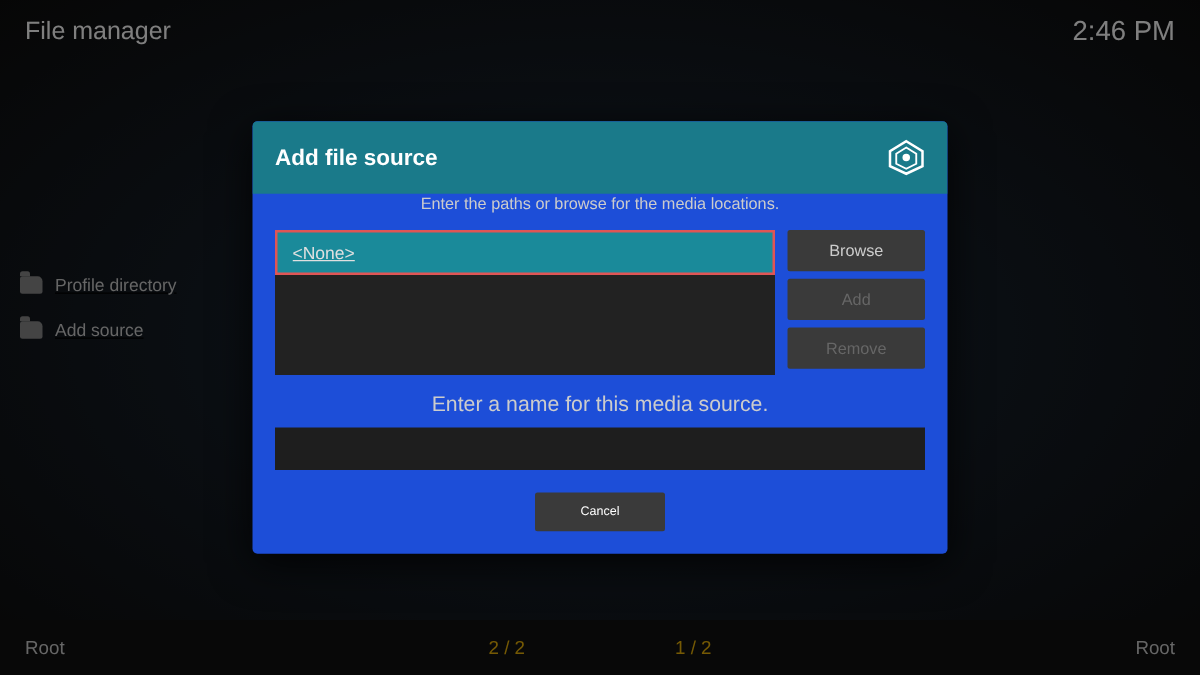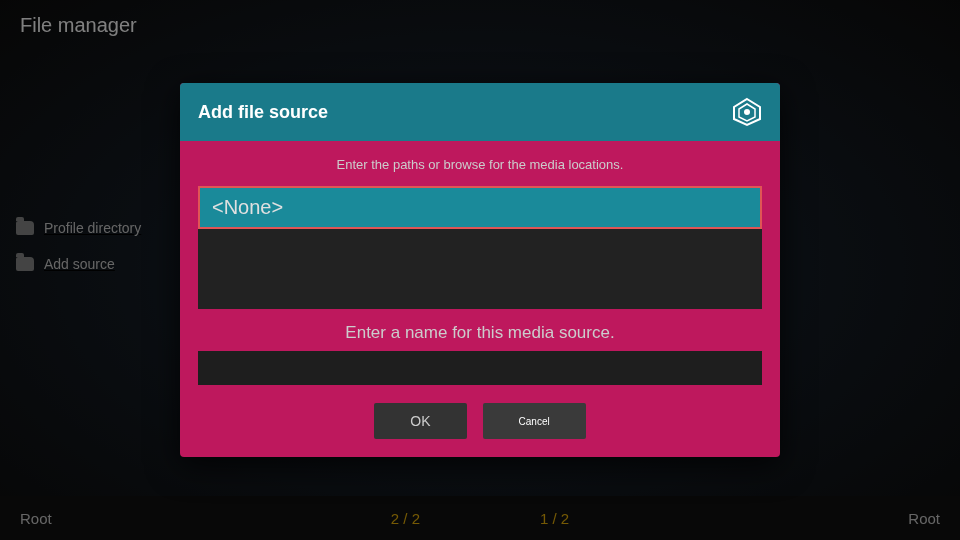--- a/index.html
+++ b/index.html
@@ -128,22 +128,22 @@
       height: 100%;
       background: rgba(0,0,0,0.5);
       z-index: 20;
       display: flex;
       align-items: center;
       justify-content: center;
     }
 
     
     .dialog {
-      width: 600px;
-      background: #be185d;
+      width: 556px;
+      background: #1d4ed8;
       border-radius: 4px;
       overflow: hidden;
       box-shadow: 0 8px 32px rgba(0,0,0,0.8);
     }
 
     .dialog-header {
       background: #1a7a8a;
       padding: 14px 18px;
       display: flex;
       align-items: center;
@@ -161,21 +161,21 @@
       height: 30px;
       position: relative;
     }
 
     .kodi-logo svg {
       width: 30px;
       height: 30px;
     }
 
     .dialog-body {
-      padding: 16px 18px 18px;
+      padding: 0 18px 18px;
       border-radius: 13px;
     }
 
     .dialog-instruction {
       color: #cccccc;
       font-size: 13px;
       text-align: center;
       margin-bottom: 14px;
     }
 
@@ -190,25 +190,26 @@
       flex: 1;
       display: flex;
       flex-direction: column;
       gap: 0;
     }
 
     .source-input-highlighted {
       background: #1a8a9a;
       border: 2px solid #e05555;
       color: #e0e0e0;
-      font-size: 20px;
+      font-size: 14px;
       padding: 8px 12px;
       width: 100%;
       outline: none;
       cursor: pointer;
+      text-decoration: underline;
     }
 
     .source-list-empty {
       background: #222222;
       height: 80px;
       border: none;
     }
 
     .source-buttons {
       display: flex;
@@ -278,20 +279,21 @@
       border-radius: 2px;
     }
   </style>
 </head>
 <body>
 
 <div class="bg"></div>
 
 <div class="top-bar">
   <span class="top-bar-title">File manager</span>
+  <span class="top-bar-time">2:46 PM</span>
 </div>
 
 <div class="sidebar">
   <div class="sidebar-item">
     <div class="folder-icon"></div>
     <span>Profile directory</span>
   </div>
   <div class="sidebar-item">
     <div class="folder-icon"></div>
     <span>Add source</span>
@@ -313,27 +315,31 @@
     </div>
 
     <div class="dialog-body">
       <p class="dialog-instruction">Enter the paths or browse for the media locations.</p>
 
       <div class="source-row">
         <div class="source-list-area">
           <input class="source-input-highlighted" type="text" value="&lt;None&gt;" readonly="" style="">
           <div class="source-list-empty"></div>
         </div>
+        <div class="source-buttons">
+          <button class="btn">Browse</button>
+          <button class="btn btn-disabled">Add</button>
+          <button class="btn btn-disabled">Remove</button>
+        </div>
       </div>
 
       <p class="name-instruction">Enter a name for this media source.</p>
       <input class="name-input" type="text" value="" style="">
 
       <div class="dialog-footer">
-        <button class="btn-ok">OK</button>
         <button class="btn-cancel">Cancel</button>
       </div>
     </div>
   </div>
 </div>
 
 <div class="bottom-bar">
   <span class="bottom-label">Root</span>
   <div class="bottom-center">
     <span class="bottom-page">2 / 2</span>

